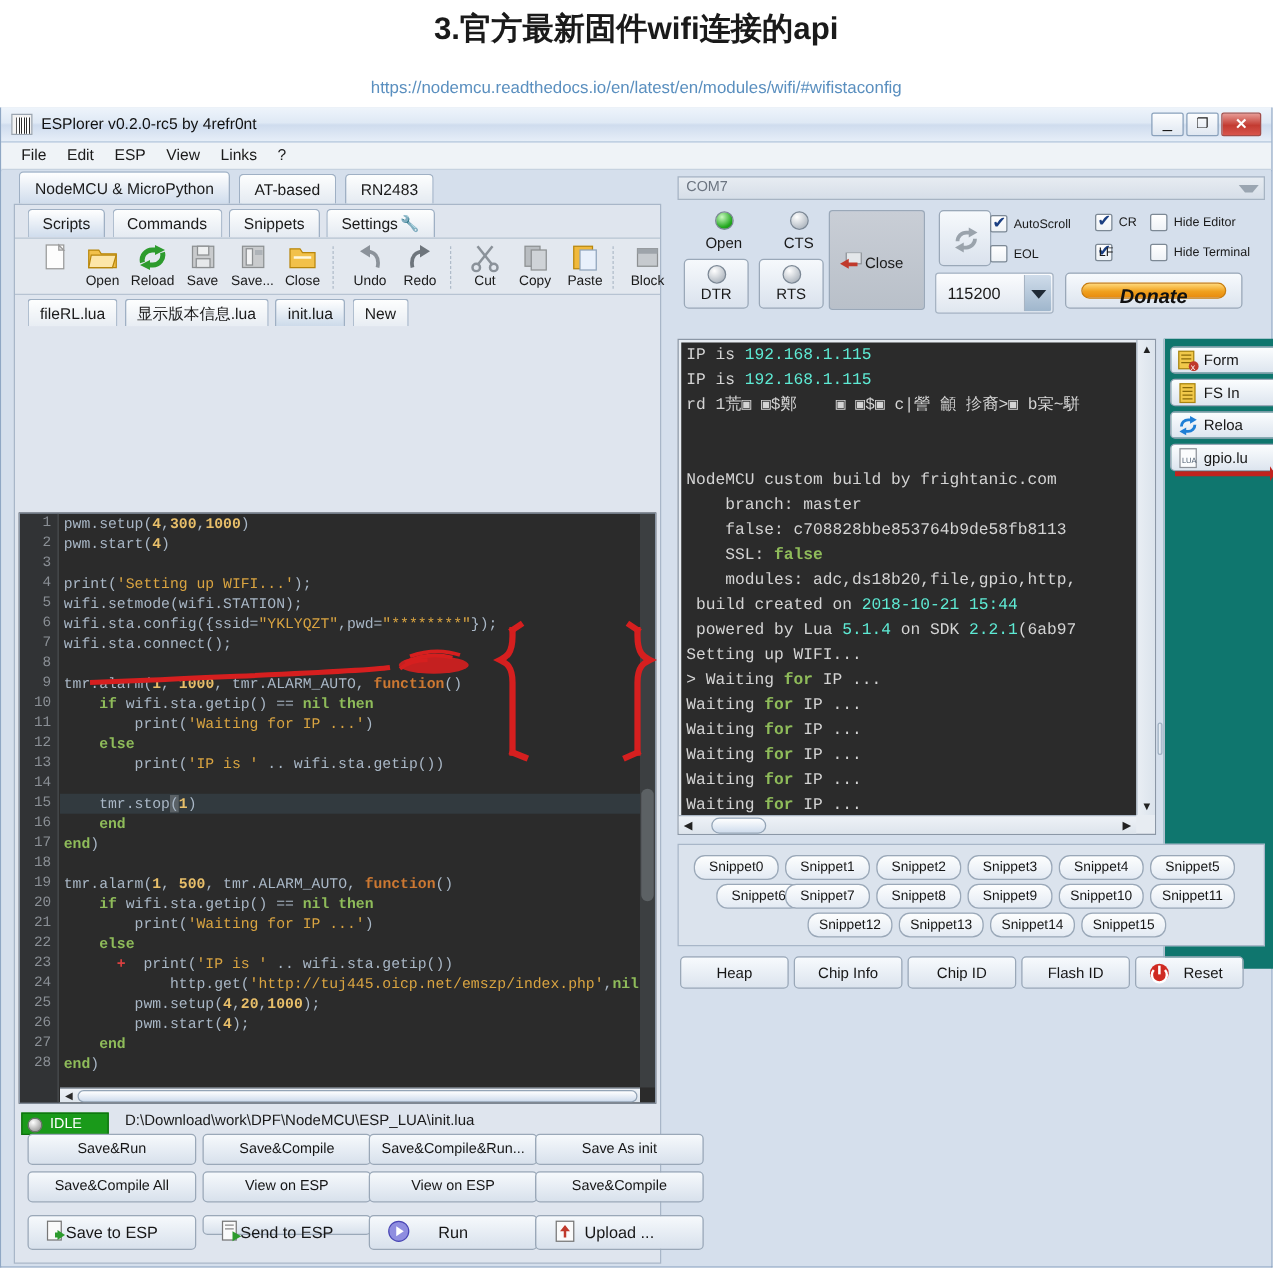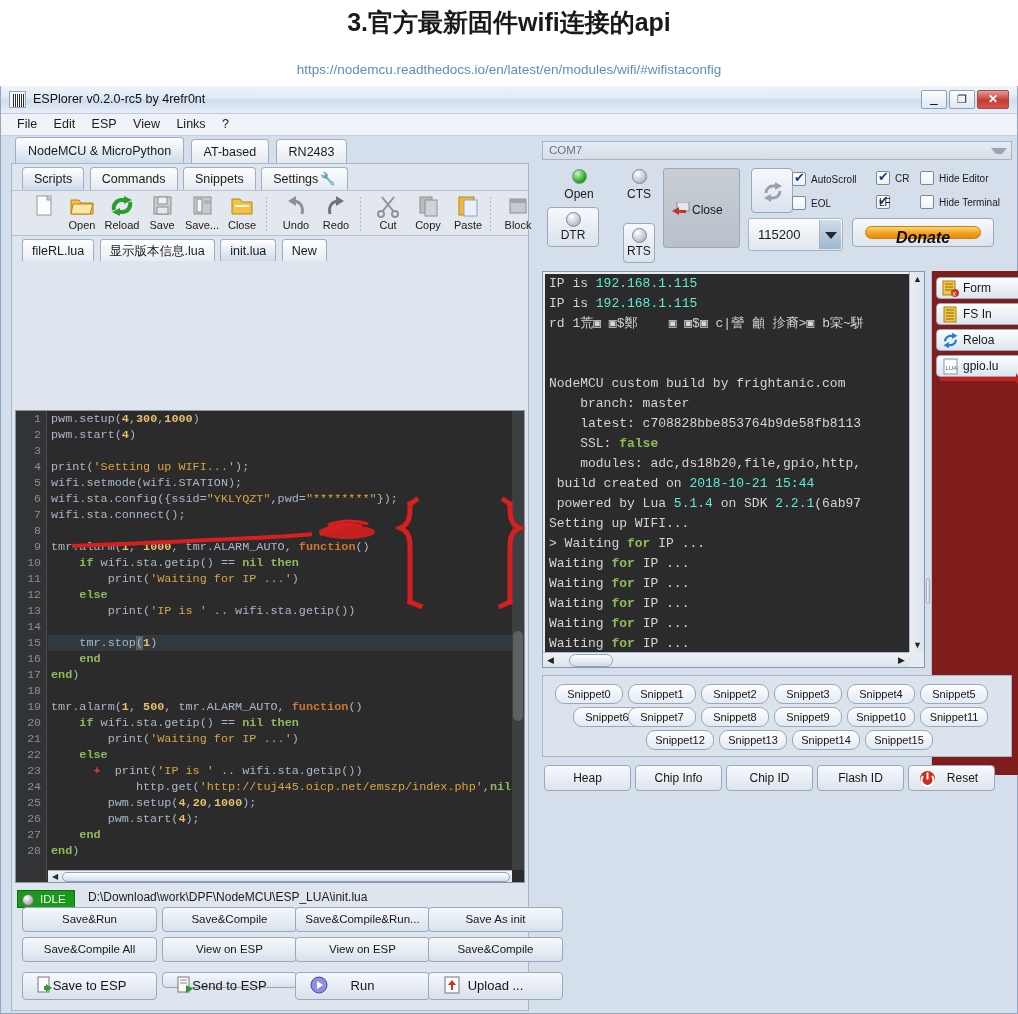--- a/index.html
+++ b/index.html
@@ -105,21 +105,21 @@
       background:linear-gradient(to bottom,#ffffff,#cfdced); border:1px solid #93a4b6; border-radius:5px;}
   #ed-harrow { position:absolute; left:1px; top:1px; width:12px; height:10px; color:#2a2a2a;
       font-size:8px; text-align:center; line-height:10px; }
 
   
   #ann-svg { position:absolute; left:0; top:0; width:534px; height:880px; pointer-events:none; }
 
   
   #status-row { position:absolute; left:5px; right:5px; bottom:101px; height:20px; }
   #idle-badge { display:inline-block; background:#1a9a1a; color:#fff; font-size:11.5px;
-      padding:2px 8px 2px 22px; position:relative; border:1px solid #0d6e0d; }
+      padding:2px 20px 2px 22px; position:relative; border:1px solid #0d6e0d; }
   #idle-badge .dot { position:absolute; left:4px; top:3px; width:12px; height:12px; border-radius:50%;
       background:radial-gradient(circle at 35% 30%, #ffffff, #a9a9a9 70%); border:1px solid #707070; }
   #status-path { display:inline-block; font-size:12px; color:#1a1a1a; margin-left:9px; vertical-align:2px;}
 
   .btnrow { position:absolute; left:5px; right:5px; height:27px; }
   .btn { position:absolute; height:25px; border:1px solid #9aa8b8; border-radius:4px;
       background:linear-gradient(to bottom,#f6f9fc,#d8e1ec); font-size:11.5px; color:#161616;
       line-height:23px; text-align:center; }
   .btn.big { font-size:13px; }
   .btn .bi { position:absolute; left:14px; top:3px; width:18px; height:18px; }
@@ -172,21 +172,21 @@
   #t-vthumb { position:absolute; right:1px; top:408px; width:13px; height:40px;
       background:linear-gradient(to right,#ffffff,#d3dfee); border:1px solid #93a4b6; border-radius:7px; }
   .sarrow { position:absolute; font-size:9px; color:#222; text-align:center; }
   #t-htrack { position:absolute; left:0; right:15px; bottom:0; height:15px;
       background:linear-gradient(to bottom,#eef2f7,#dde4ec); border-top:1px solid #aab6c4; }
   #t-hthumb { position:absolute; left:26px; width:44px; top:1px; height:13px;
       background:linear-gradient(to bottom,#ffffff,#cfdced); border:1px solid #93a4b6; border-radius:7px; }
 
   
   #rtools { position:absolute; left:392px; top:134px; width:88px; bottom:236px;
-      background:#7f1d1d; border-left:1px solid #b4c0cf; }
+      background:#0f766e; border-left:1px solid #b4c0cf; }
   .rbtn { position:absolute; left:4px; width:92px; height:22px; border:1px solid #9aa8b8; border-radius:4px;
       background:linear-gradient(to bottom,#fbfdfe,#dde5ef); font-size:12px; color:#161616;
       line-height:20px; padding-left:26px; overflow:hidden; white-space:nowrap; }
   .rbtn .ri { position:absolute; left:5px; top:2px; width:17px; height:17px; }
   #rsplit { position:absolute; left:386px; top:134px; width:6px; bottom:236px; background:#d5dfec; }
   #rsplit .grip { position:absolute; left:1px; top:307px; width:4px; height:26px;
       background:linear-gradient(to right,#f2f6fa,#c9d5e3); border:1px solid #9fb0c2; border-radius:2px; }
 
   
   #snipbox { position:absolute; left:3px; right:3px; top:538px; height:82px;
@@ -549,21 +549,21 @@
         <div class="ctrl-lbl">Open</div>
       </div>
       <div style="position:absolute;left:76px;top:32px;width:48px;text-align:center;">
         <div class="led off" style="margin:0 auto 3px;"></div>
         <div class="ctrl-lbl">CTS</div>
       </div>
       <div class="sqbtn" style="left:8px;top:70px;width:52px;height:40px;">
         <div class="led off" style="margin:4px auto 1px;"></div>
         <div class="ctrl-lbl">DTR</div>
       </div>
-      <div class="sqbtn" style="left:84px;top:70px;width:32px;height:40px;margin-top:16px;">
+      <div class="sqbtn" style="left:68px;top:70px;width:52px;height:40px;">
         <div class="led off" style="margin:4px auto 1px;"></div>
         <div class="ctrl-lbl">RTS</div>
       </div>
 
       <div style="position:absolute;left:124px;top:31px;width:77px;height:80px;border:1px solid #9aa8b8;
                   border-radius:3px;background:linear-gradient(to bottom,#c9ced6,#b9c0c9);">
         <span style="position:absolute;left:8px;top:33px;">
           <svg width="18" height="16">
               <rect x="5" y="0" width="12" height="9" fill="#e4e7ea" stroke="#8c9198"></rect>
               <polygon points="0,9 7,5 7,13" fill="#c0392b"></polygon>
@@ -610,21 +610,21 @@
 
       <div id="termwrap">
         <div id="term">
             <div class="tl">IP is <span class="ty">192.168.1.115</span></div>
             <div class="tl">IP is <span class="ty">192.168.1.115</span></div>
             <div class="tl">rd 1荒▣ ▣$鄭    ▣ ▣$▣ c|謍 龥 抮裔&gt;▣ b宲~駢</div>
             <div class="tl">&nbsp;</div>
             <div class="tl">&nbsp;</div>
             <div class="tl">NodeMCU custom build by frightanic.com</div>
             <div class="tl">    branch: master</div>
-            <div class="tl">    latest: c708828bbe853764b9de58fb8113</div>
+            <div class="tl">    false: c708828bbe853764b9de58fb8113</div>
             <div class="tl">    SSL: <span class="tg">false</span></div>
             <div class="tl">    modules: adc,ds18b20,file,gpio,http,</div>
             <div class="tl"> build created on <span class="ty">2018-10-21 15:44</span></div>
             <div class="tl"> powered by Lua <span class="ty">5.1.4</span> on SDK <span class="ty">2.2.1</span>(6ab97</div>
             <div class="tl">Setting up WIFI...</div>
             <div class="tl">&gt; Waiting <span class="tg">for</span> IP ...</div>
             <div class="tl">Waiting <span class="tg">for</span> IP ...</div>
             <div class="tl">Waiting <span class="tg">for</span> IP ...</div>
             <div class="tl">Waiting <span class="tg">for</span> IP ...</div>
             <div class="tl">Waiting <span class="tg">for</span> IP ...</div>

